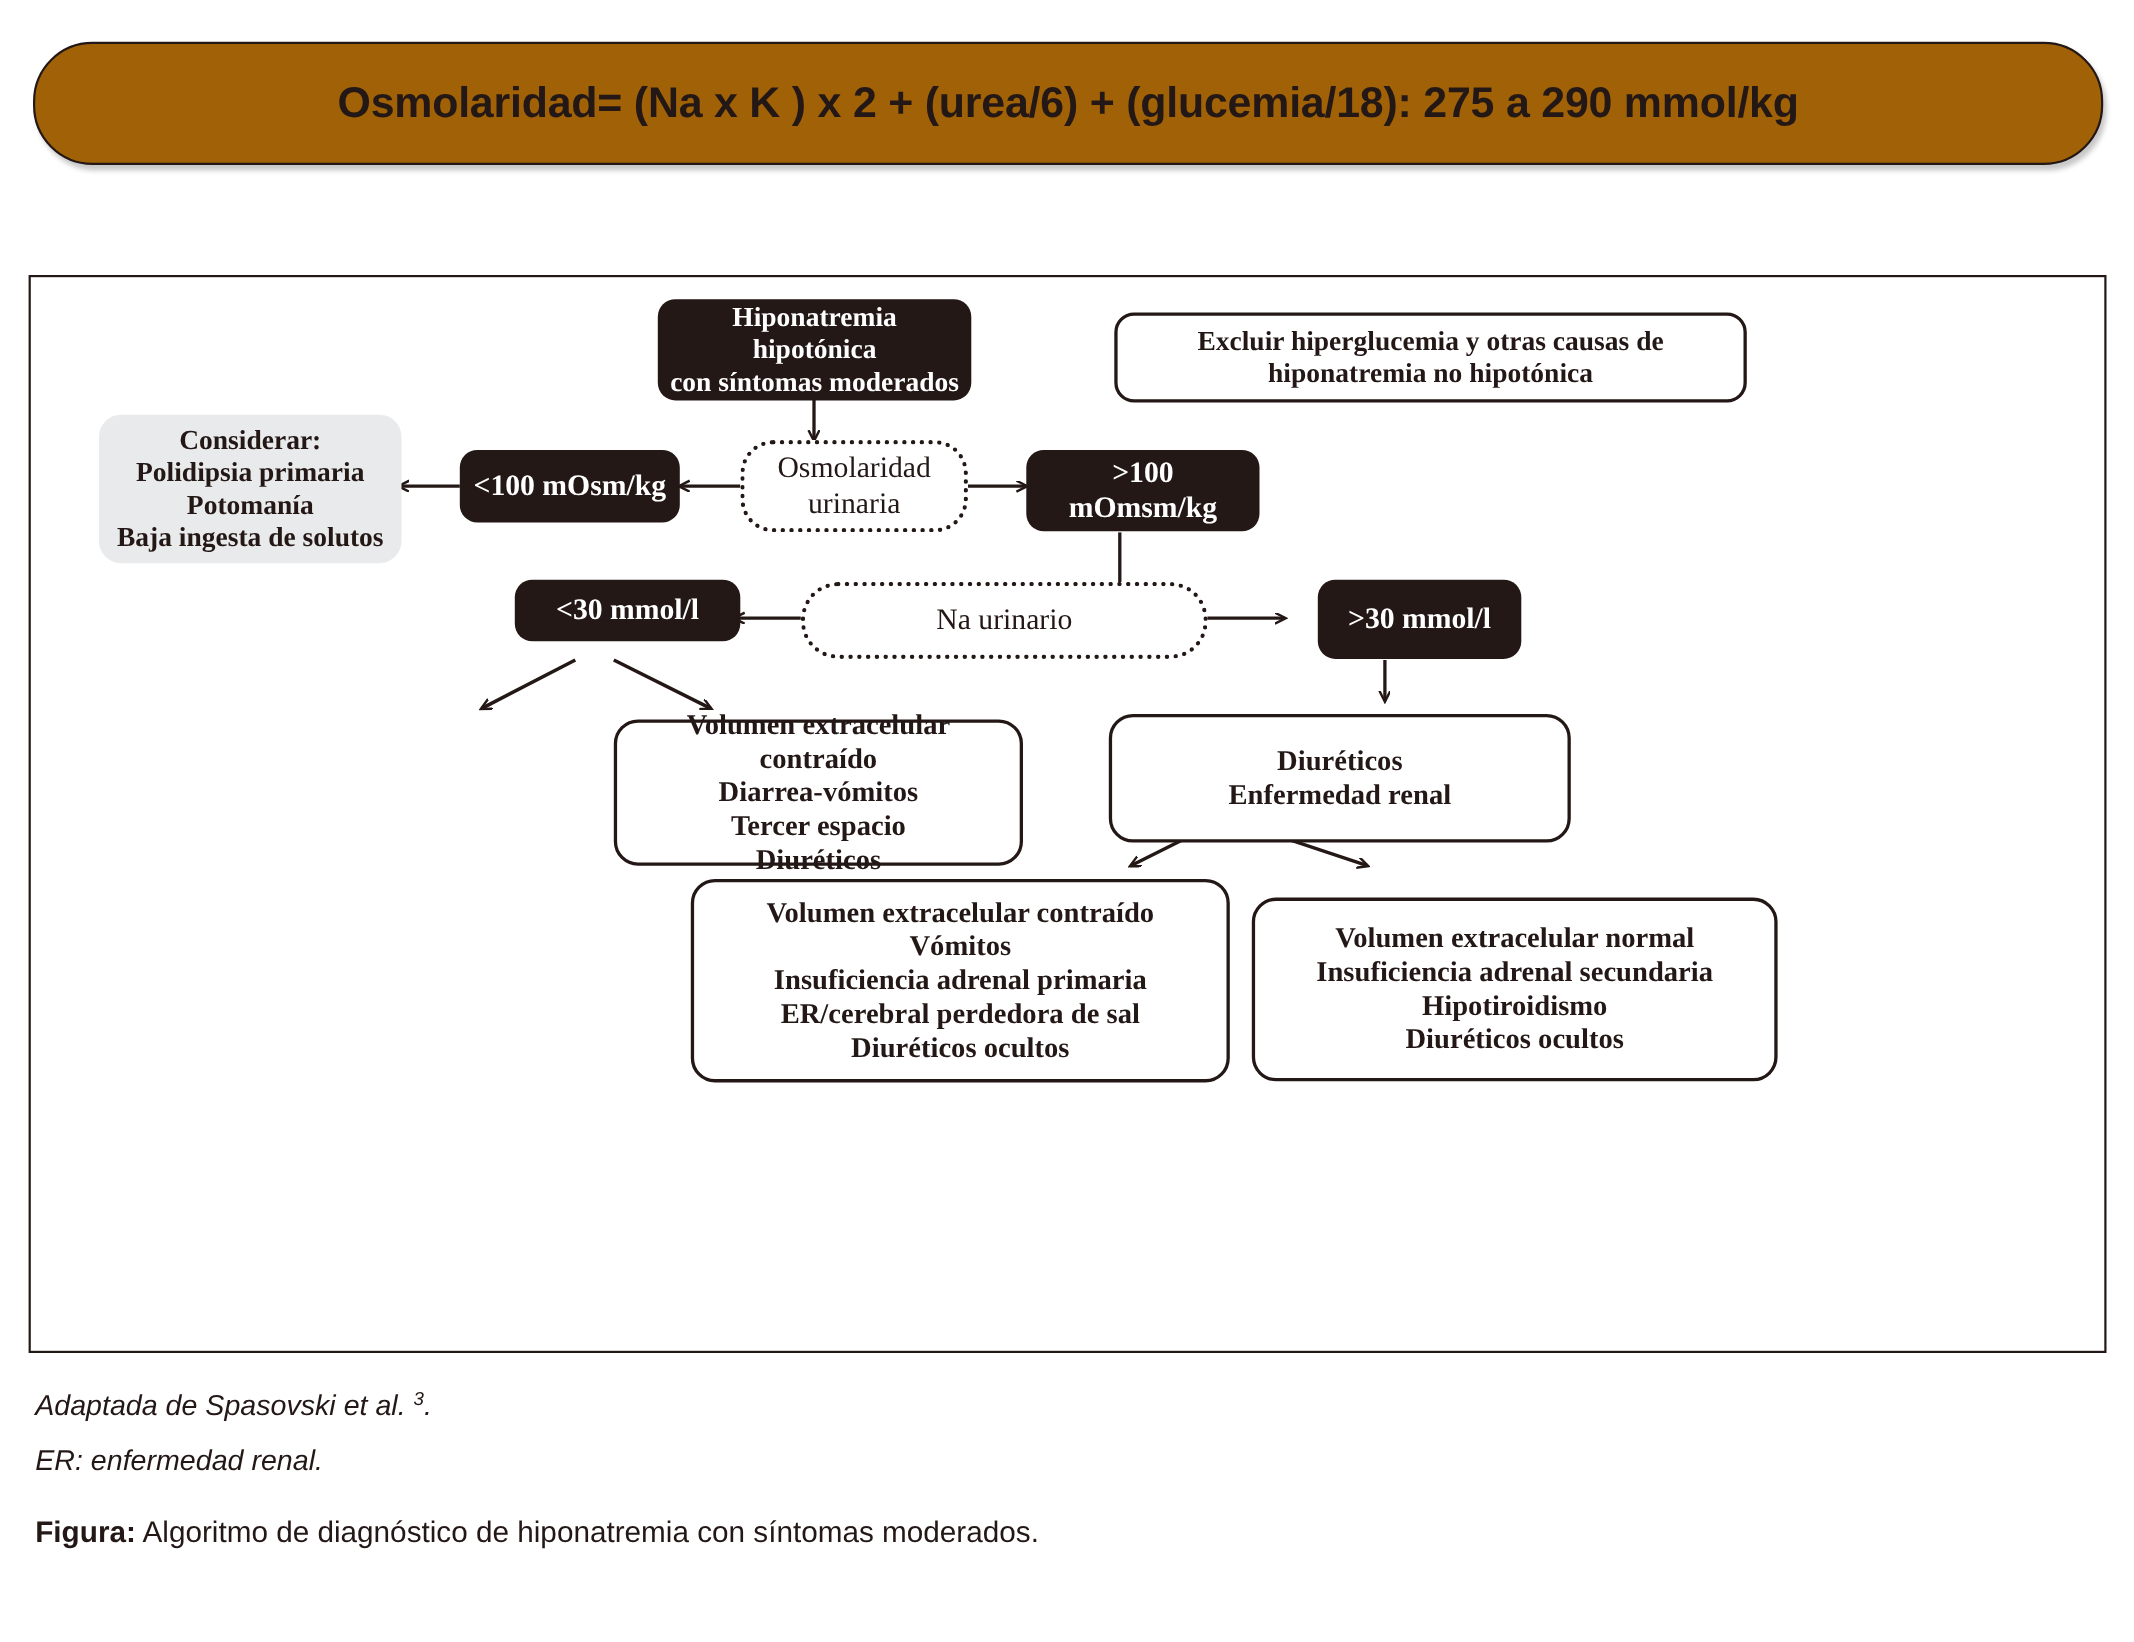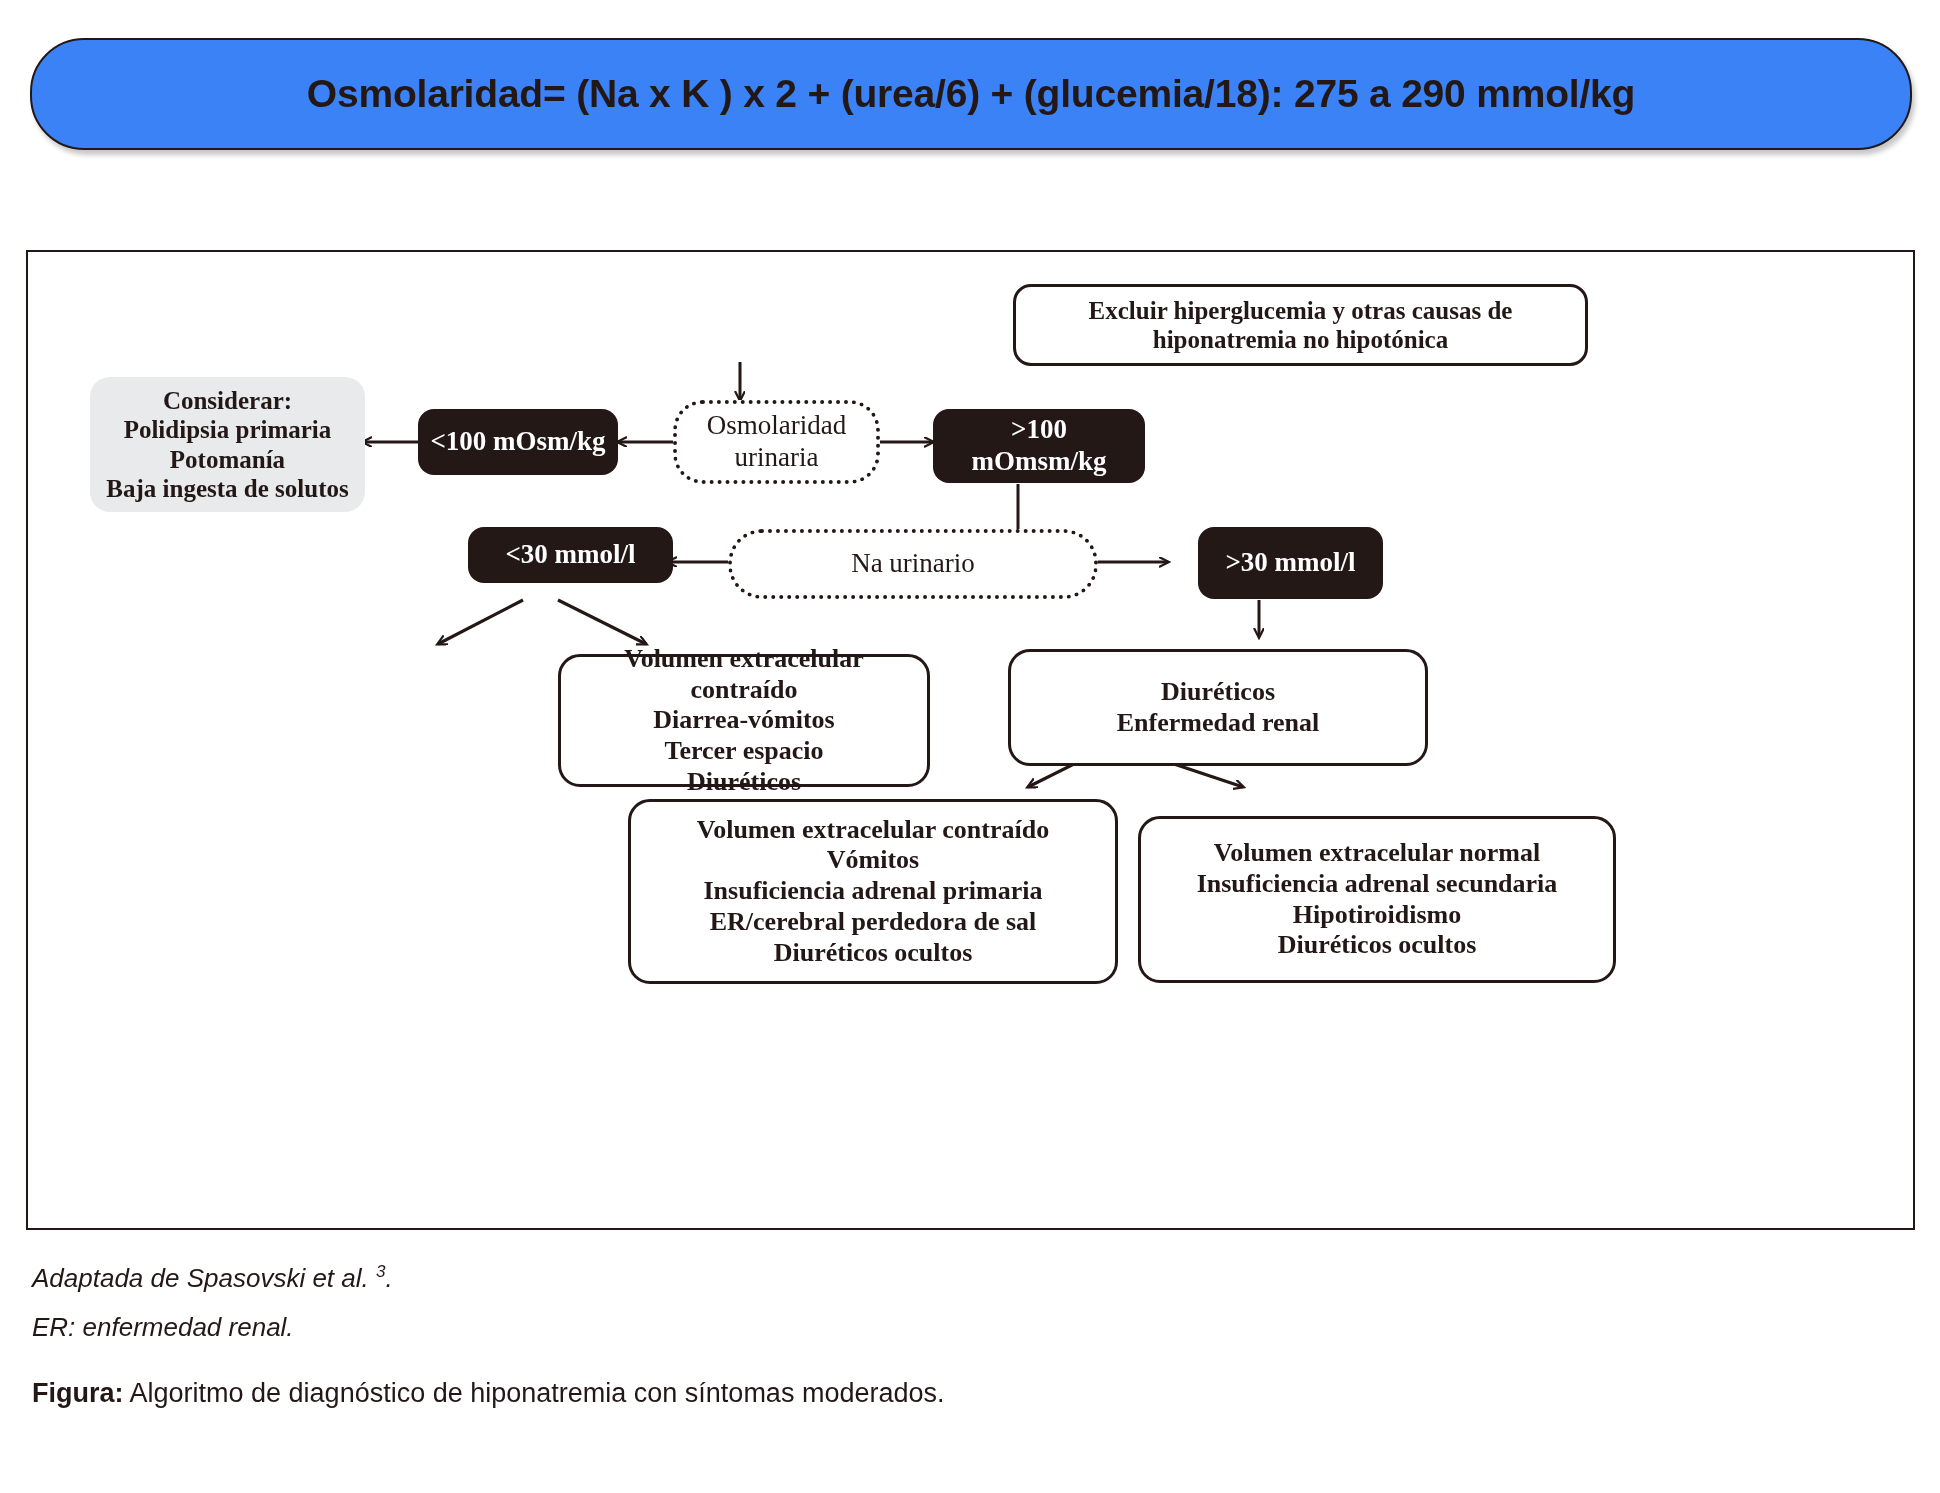--- a/index.html
+++ b/index.html
@@ -18,21 +18,21 @@
 
   
   .formula-banner {
     position: absolute;
     left: 30px;
     top: 38px;
     width: 1878px;
     height: 108px;
     border: 2px solid #231815;
     border-radius: 54px;
-    background: #3b82f6;
+    background: #a16207;
     box-shadow: 3px 5px 5px rgba(0,0,0,0.22);
     display: flex;
     align-items: center;
     justify-content: center;
   }
   .formula-text {
     font-family: "Liberation Sans", "DejaVu Sans", sans-serif;
     font-weight: bold;
     font-size: 39px;
     letter-spacing: -0.2px;
@@ -162,20 +162,24 @@
 
       <line x1="495" y1="348" x2="410" y2="392" stroke="#231815" stroke-width="3.2" marker-end="url(#ah)"></line>
       <line x1="530" y1="348" x2="618" y2="392" stroke="#231815" stroke-width="3.2" marker-end="url(#ah)"></line>
 
       <line x1="1231" y1="348" x2="1231" y2="385" stroke="#231815" stroke-width="3" marker-end="url(#ah)"></line>
 
       <line x1="1070" y1="500" x2="1000" y2="535" stroke="#231815" stroke-width="3.2" marker-end="url(#ah)"></line>
       <line x1="1110" y1="500" x2="1215" y2="535" stroke="#231815" stroke-width="3.2" marker-end="url(#ah)"></line>
     </svg>
 
+    <div class="node node-dark" style="left:570px; top:20px; width:285px; height:92px; font-size:25px;">
+      <p style="white-space:pre-line;">Hiponatremia hipotónica
+con síntomas moderados</p>
+    </div>
 
     <div class="node node-outline" style="left:985px; top:20px; width:575px; height:82px; font-size:25px; border-width:3px; border-radius:18px;">
       <p style="white-space:pre-line;">Excluir hiperglucemia y otras causas de
 hiponatremia no hipotónica</p>
     </div>
 
     <div class="node node-gray" style="left:62px; top:125px; width:275px; height:135px; font-size:25px;">
       <p style="white-space:pre-line;">Considerar:
 Polidipsia primaria
 Potomanía

